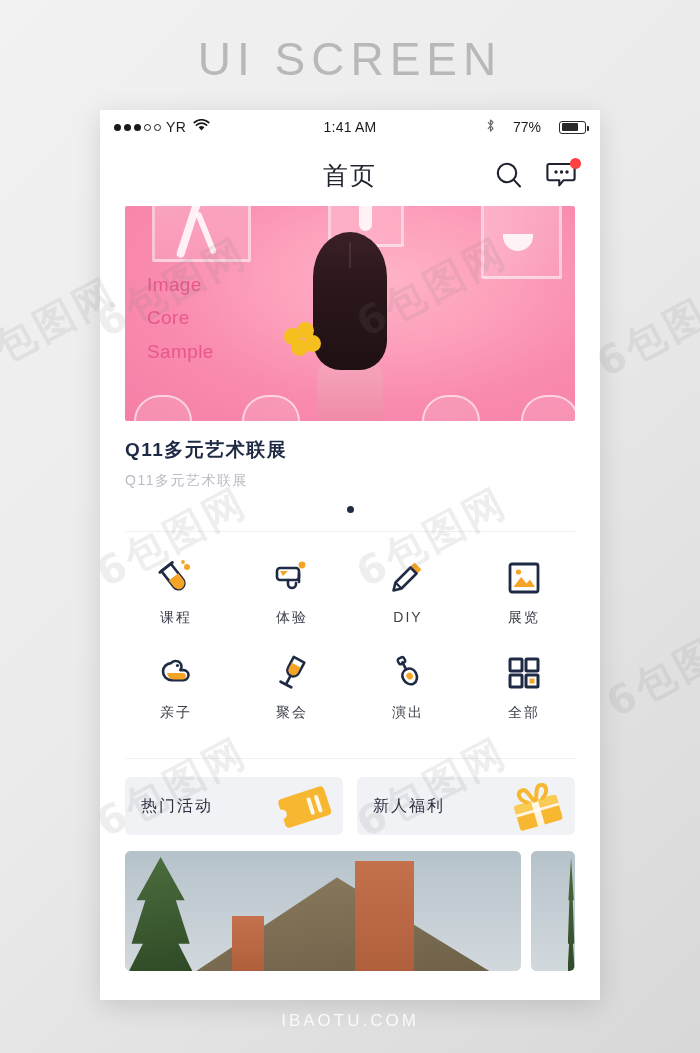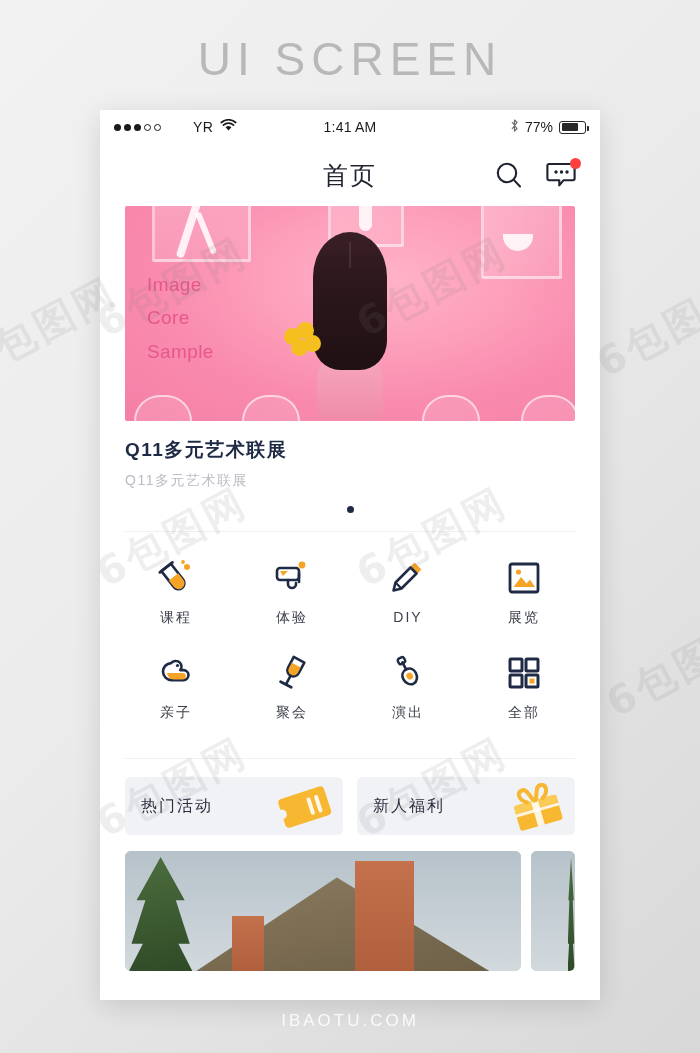--- a/index.html
+++ b/index.html
@@ -44,27 +44,27 @@
     align-items: center;
     padding: 0 14px;
     font-size: 14px;
     color: #1b1b1b;
     position: relative;
   }
   .sb-left { display: flex; align-items: center; gap: 5px; }
   .dots { display: flex; gap: 3px; align-items: center; }
   .dot { width: 7px; height: 7px; border-radius: 50%; background: #1b1b1b; }
   .dot.hollow { background: transparent; border: 1px solid #1b1b1b; width: 7px; height: 7px; }
-  .carrier { font-size: 14px; letter-spacing: .3px; margin-left: 27px; }
+  .carrier { font-size: 14px; letter-spacing: .3px; }
   .wifi { margin-left: 2px; }
   .sb-time {
     position: absolute; left: 0; right: 0; text-align: center;
     font-size: 14px; letter-spacing: .2px; pointer-events: none;
   }
-  .sb-right { margin-left: auto; display: flex; align-items: center; gap: 6px; }
+  .sb-right { margin-left: auto; display: flex; align-items: center; gap: 18px; }
   .batt-pct { font-size: 14px; }
   .batt {
     width: 27px; height: 13px; border: 1px solid #2a2a2a; border-radius: 3px;
     position: relative; display: flex; align-items: center; padding: 1.5px;
   }
   .batt::after {
     content: ""; position: absolute; right: -4px; top: 4px;
     width: 2px; height: 5px; background: #2a2a2a; border-radius: 0 1px 1px 0;
   }
   .batt-fill { height: 100%; background: #2a2a2a; border-radius: 1px; }

